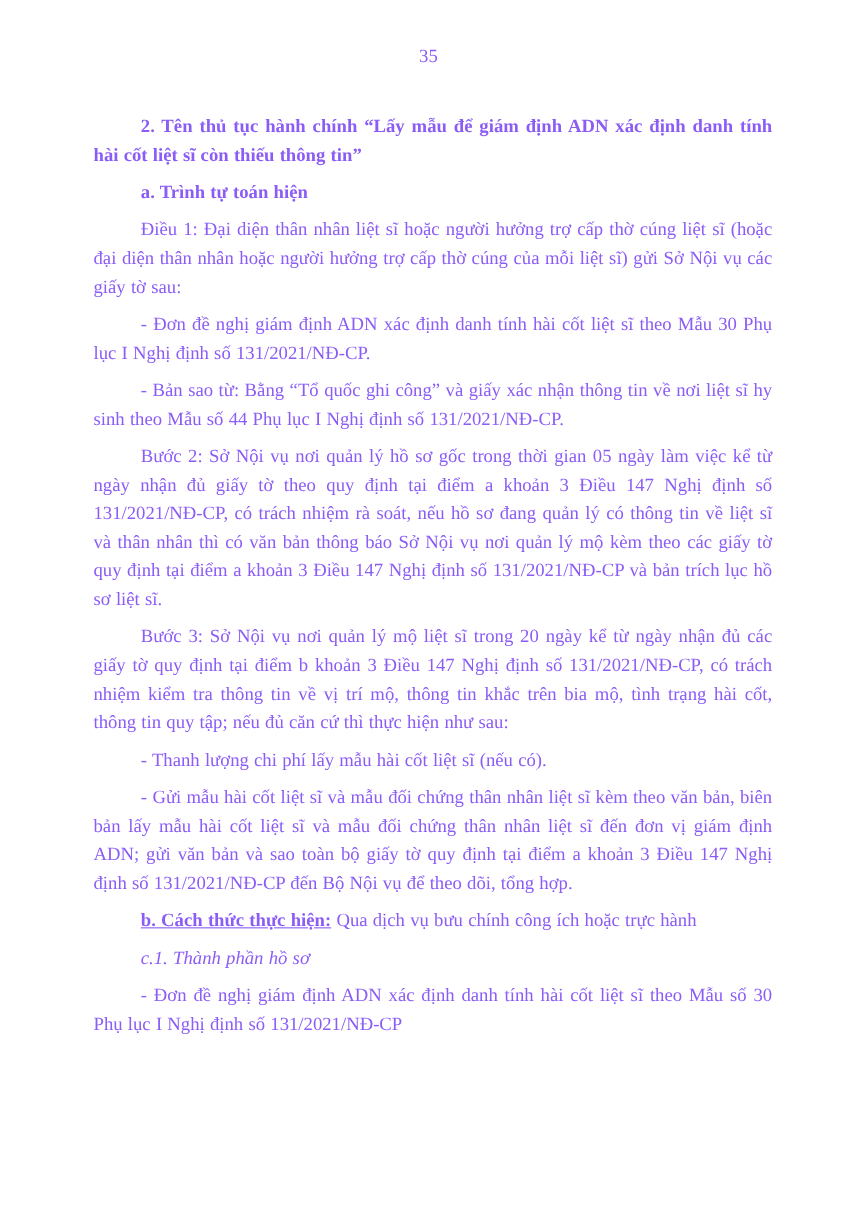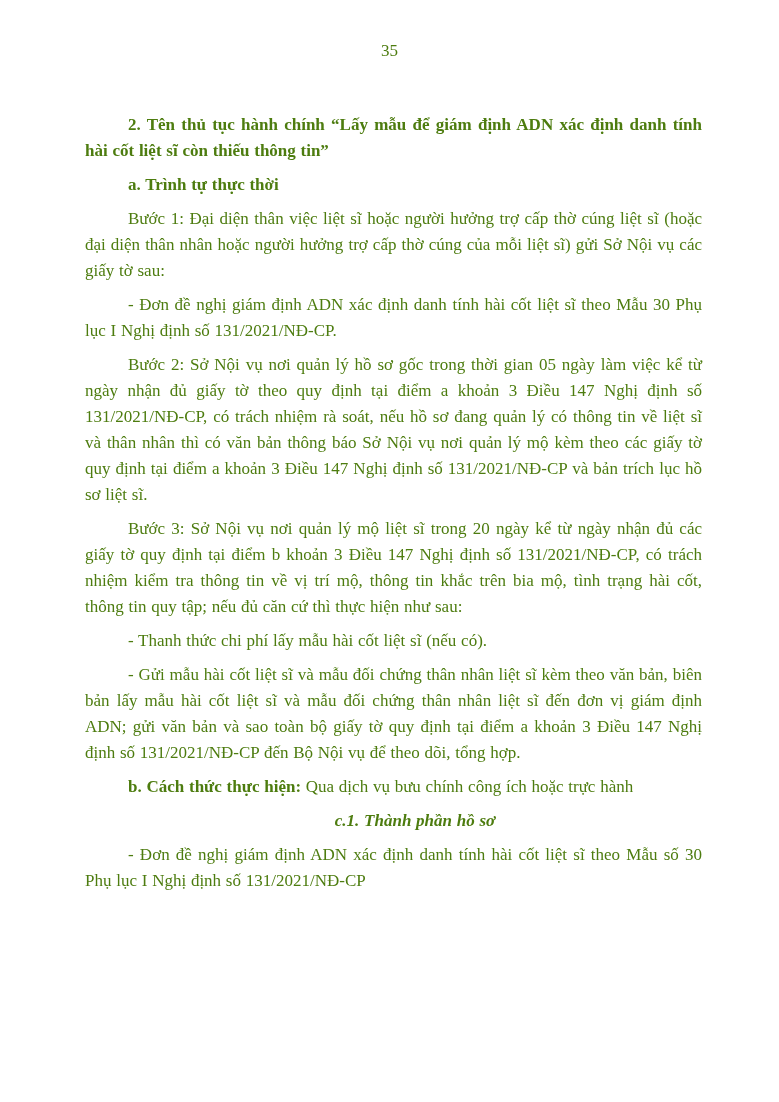--- a/index.html
+++ b/index.html
@@ -5,21 +5,21 @@
   html, body {
     margin: 0;
     padding: 0;
     background: #ffffff;
   }
   .page {
     position: relative;
     width: 779px;
     height: 1102px;
     background: #ffffff;
-    color: #4d7c0f;
+    color: #8b5cf6;
     font-family: "Liberation Serif", "DejaVu Serif", serif;
     font-size: 17px;
     overflow: hidden;
     box-sizing: border-box;
   }
   .page-number {
     padding-top: 38px;
     text-align: center;
     line-height: 26px;
   }
@@ -29,51 +29,52 @@
     top: 96px;
     width: 617px;
   }
   .content p {
     margin: 8px 0 0 0;
     text-align: justify;
     text-indent: 43px;
     line-height: 26px;
     word-spacing: 0.5px;
   }
-  .content p:first-child { margin-top: 16px; }
+  .content p:first-child { margin-top: 6px; }
   p.title   { font-weight: bold; }
   p.heading { font-weight: bold; text-align: left; }
-  p.heading-italic { font-weight: bold; font-style: italic; text-align: center; }
-  .bold-lead { font-weight: bold; }
+  p.heading-italic { font-weight: normal; font-style: italic; text-align: left; }
+  .bold-lead { font-weight: bold; text-decoration: underline; }
 </style>
 </head>
 <body>
 
 <div class="page">
 
   <div class="page-number">35</div>
 
   <div class="content">
 
     <p class="title">2. Tên thủ tục hành chính “Lấy mẫu để giám định ADN xác định danh tính hài cốt liệt sĩ còn thiếu thông tin”</p>
 
-    <p class="heading">a. Trình tự thực thời</p>
+    <p class="heading">a. Trình tự toán hiện</p>
 
-    <p class="body">Bước 1: Đại diện thân việc liệt sĩ hoặc người hưởng trợ cấp thờ cúng liệt sĩ (hoặc đại diện thân nhân hoặc người hưởng trợ cấp thờ cúng của mỗi liệt sĩ) gửi Sở Nội vụ các giấy tờ sau:</p>
+    <p class="body">Điều 1: Đại diện thân nhân liệt sĩ hoặc người hưởng trợ cấp thờ cúng liệt sĩ (hoặc đại diện thân nhân hoặc người hưởng trợ cấp thờ cúng của mỗi liệt sĩ) gửi Sở Nội vụ các giấy tờ sau:</p>
 
     <p class="body">- Đơn đề nghị giám định ADN xác định danh tính hài cốt liệt sĩ theo Mẫu 30 Phụ lục I Nghị định số 131/2021/NĐ-CP.</p>
 
+    <p class="body">- Bản sao từ: Bằng “Tổ quốc ghi công” và giấy xác nhận thông tin về nơi liệt sĩ hy sinh theo Mẫu số 44 Phụ lục I Nghị định số 131/2021/NĐ-CP.</p>
 
     <p class="body">Bước 2: Sở Nội vụ nơi quản lý hồ sơ gốc trong thời gian 05 ngày làm việc kể từ ngày nhận đủ giấy tờ theo quy định tại điểm a khoản 3 Điều 147 Nghị định số 131/2021/NĐ-CP, có trách nhiệm rà soát, nếu hồ sơ đang quản lý có thông tin về liệt sĩ và thân nhân thì có văn bản thông báo Sở Nội vụ nơi quản lý mộ kèm theo các giấy tờ quy định tại điểm a khoản 3 Điều 147 Nghị định số 131/2021/NĐ-CP và bản trích lục hồ sơ liệt sĩ.</p>
 
     <p class="body">Bước 3: Sở Nội vụ nơi quản lý mộ liệt sĩ trong 20 ngày kể từ ngày nhận đủ các giấy tờ quy định tại điểm b khoản 3 Điều 147 Nghị định số 131/2021/NĐ-CP, có trách nhiệm kiểm tra thông tin về vị trí mộ, thông tin khắc trên bia mộ, tình trạng hài cốt, thông tin quy tập; nếu đủ căn cứ thì thực hiện như sau:</p>
 
 
 
-    <p class="body">- Thanh thức chi phí lấy mẫu hài cốt liệt sĩ (nếu có).</p>
+    <p class="body">- Thanh lượng chi phí lấy mẫu hài cốt liệt sĩ (nếu có).</p>
 
     <p class="body">- Gửi mẫu hài cốt liệt sĩ và mẫu đối chứng thân nhân liệt sĩ kèm theo văn bản, biên bản lấy mẫu hài cốt liệt sĩ và mẫu đối chứng thân nhân liệt sĩ đến đơn vị giám định ADN; gửi văn bản và sao toàn bộ giấy tờ quy định tại điểm a khoản 3 Điều 147 Nghị định số 131/2021/NĐ-CP đến Bộ Nội vụ để theo dõi, tổng hợp.</p>
 
     <p class="body"><span class="bold-lead">b. Cách thức thực hiện:</span><span> Qua dịch vụ bưu chính công ích hoặc trực hành</span></p>
 
 
     <p class="heading-italic">c.1. Thành phần hồ sơ</p>
 
     <p class="body">- Đơn đề nghị giám định ADN xác định danh tính hài cốt liệt sĩ theo Mẫu số 30 Phụ lục I Nghị định số 131/2021/NĐ-CP</p>
 

